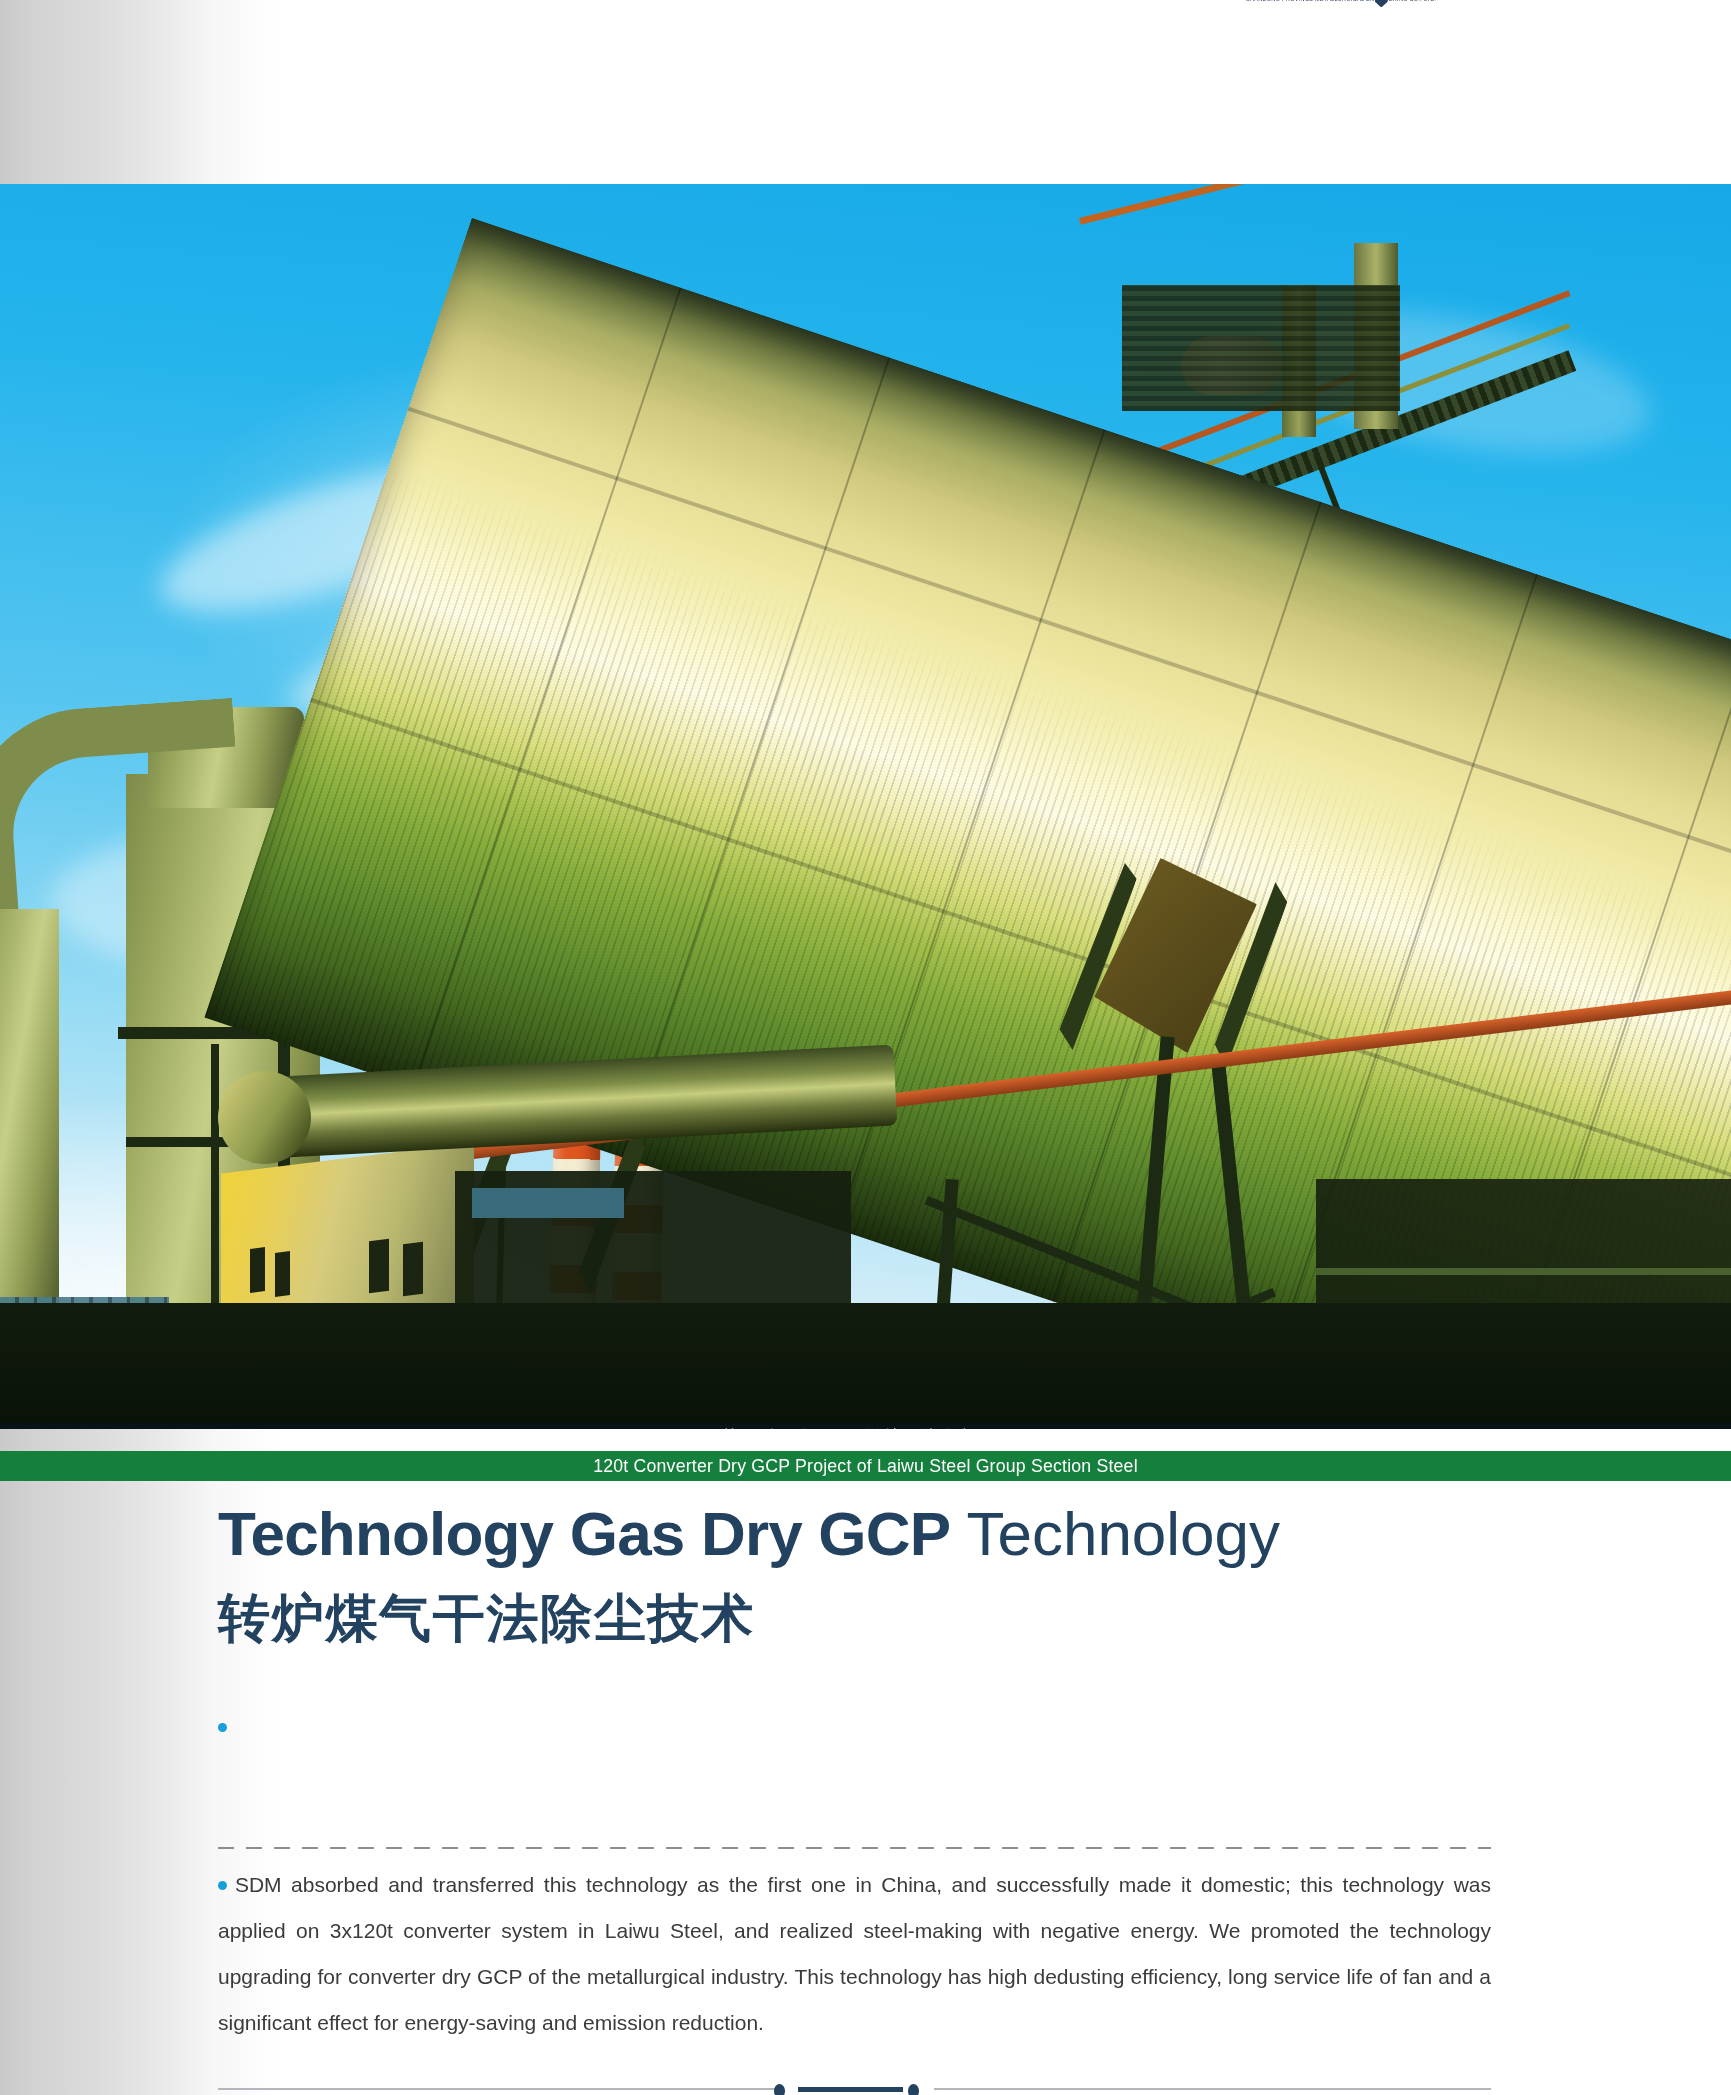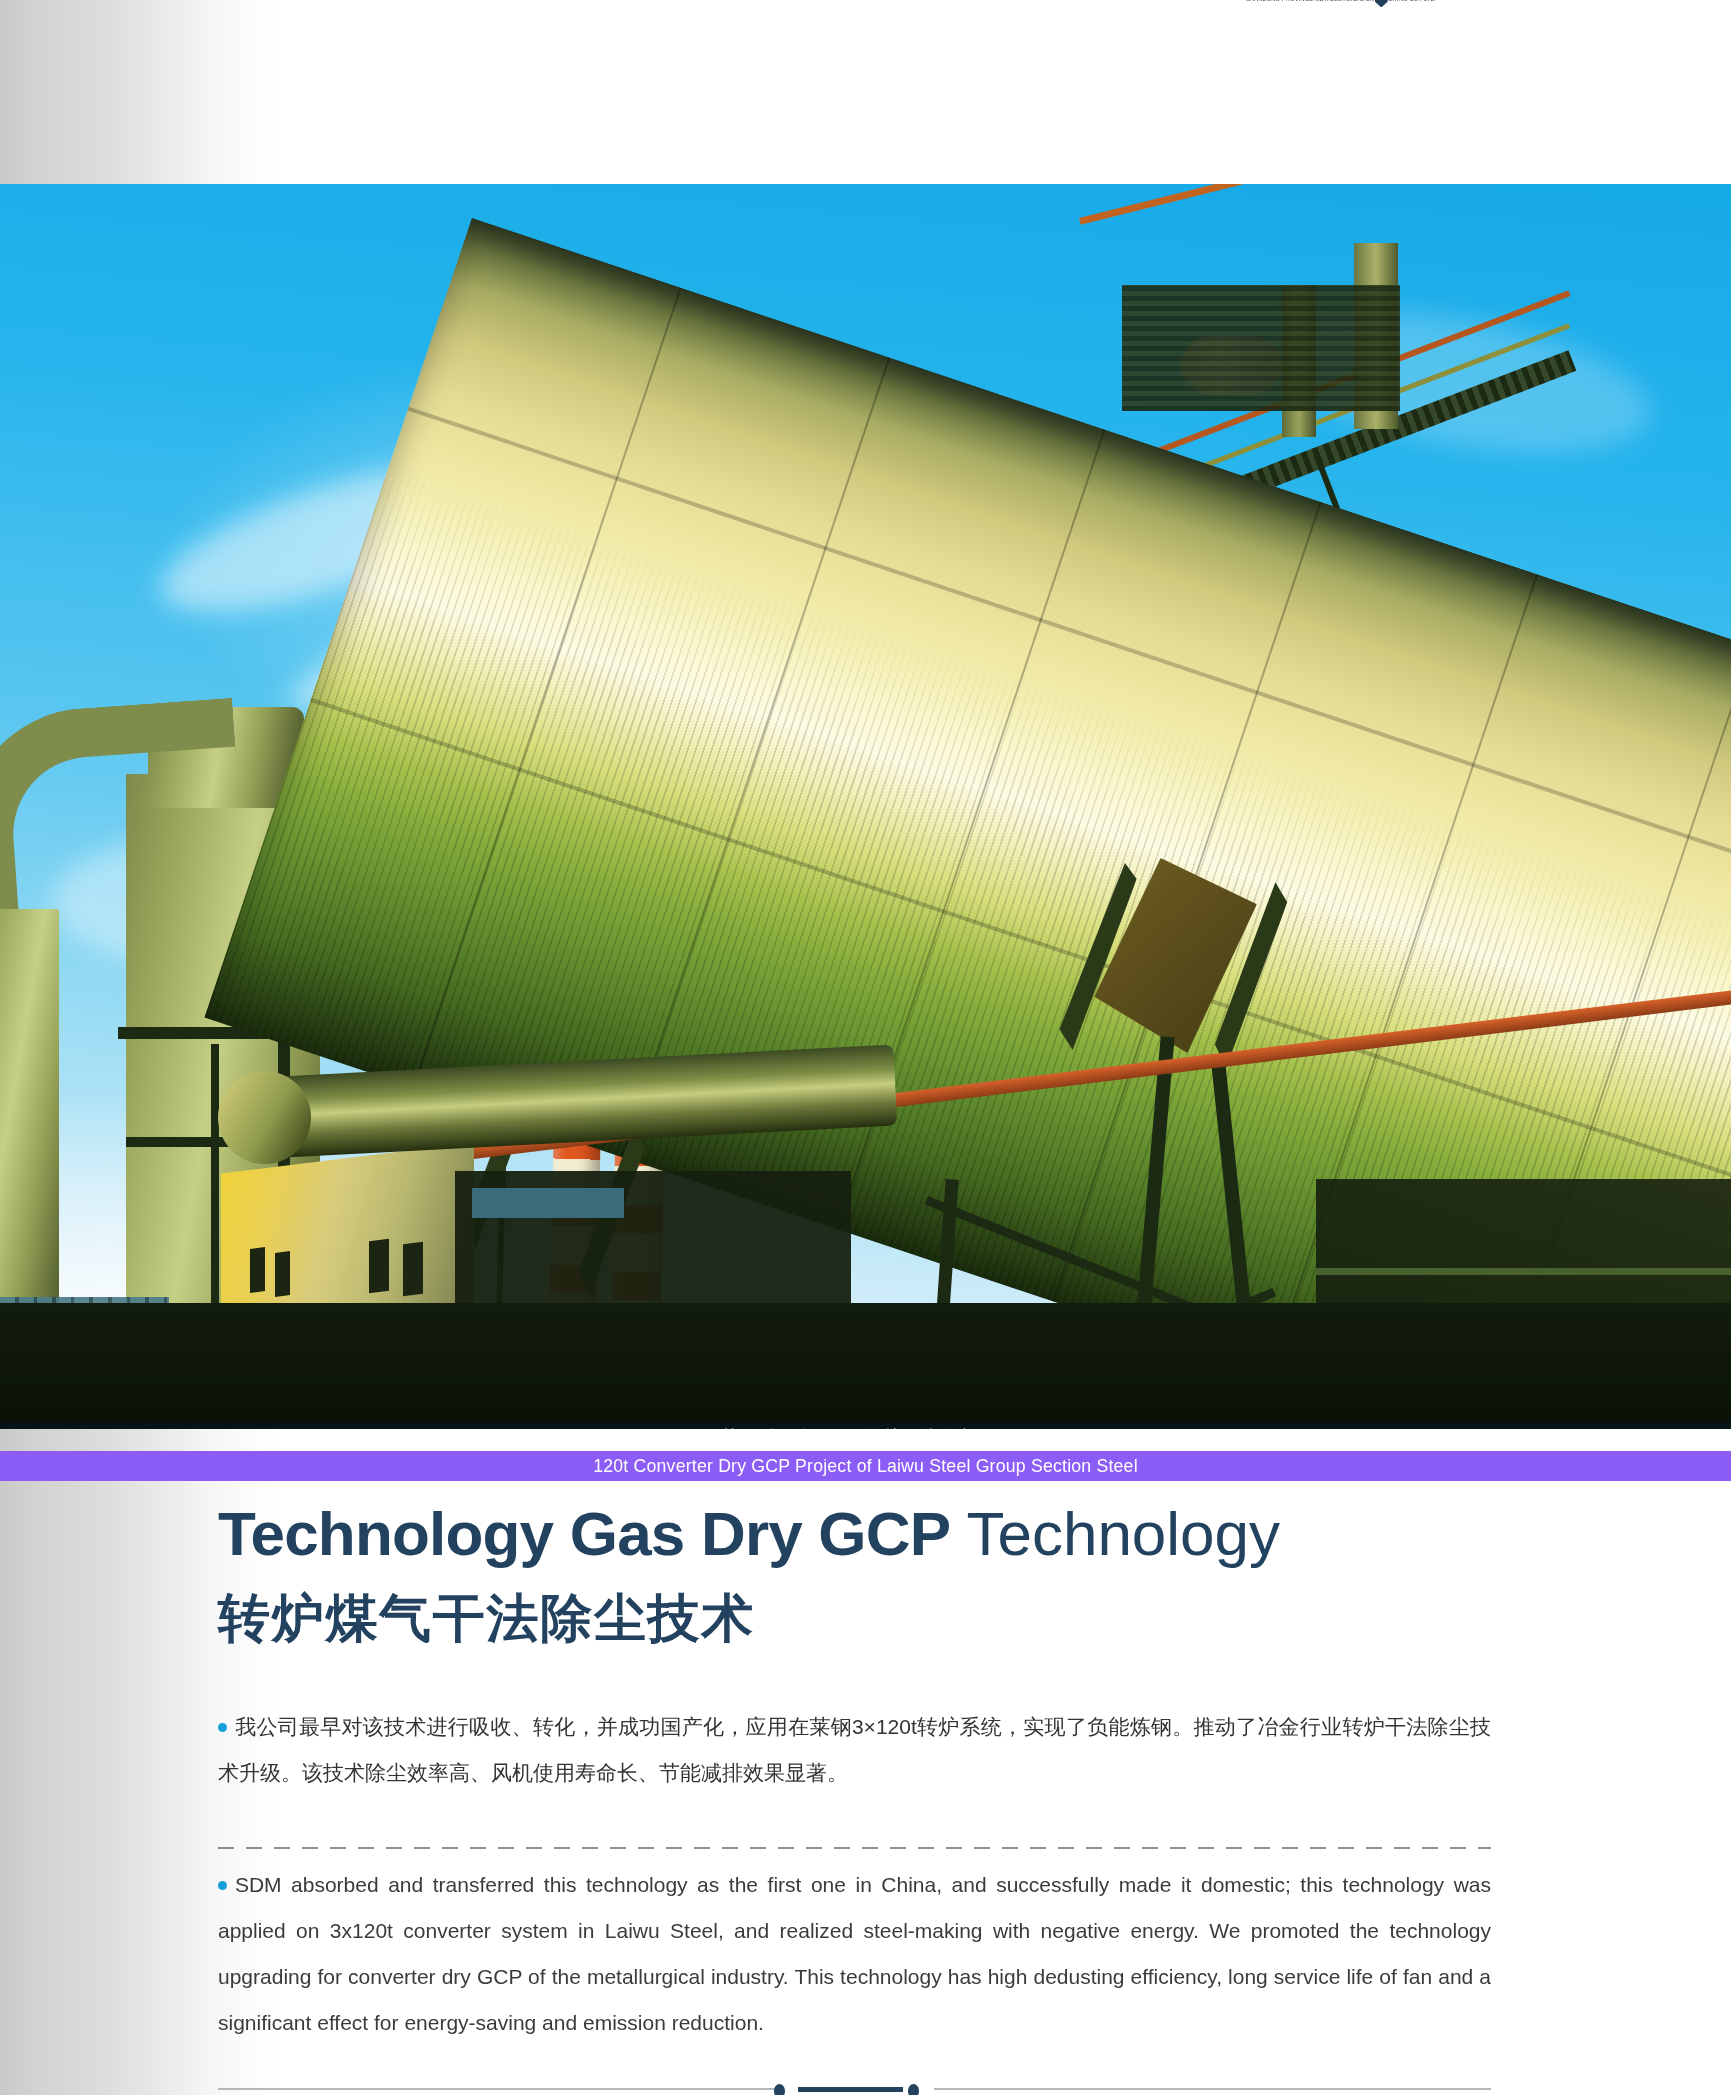--- a/index.html
+++ b/index.html
@@ -137,21 +137,21 @@
     position:absolute;left:0;top:1423px;width:1731px;height:29px;
     background:rgba(5,20,30,.78);
   }
   .cap-dark span{
     position:absolute;left:0;right:0;top:0.8px;
     text-align:center;color:#ffffff;
     font-size:17.7px;line-height:27px;letter-spacing:0.4px;
   }
   .cap-blue{
     position:absolute;left:0;top:1451px;width:1731px;height:30px;
-    background:#8b5cf6;
+    background:#15803d;
   }
   .cap-blue span{
     position:absolute;left:0;right:0;top:0;
     text-align:center;color:#ffffff;
     font-size:17.7px;line-height:30px;font-weight:300;letter-spacing:0.2px;
   }
 
   
   .title-en{
     position:absolute;left:218px;top:1497px;width:1434px;
@@ -349,21 +349,21 @@
 <div class="cap-blue">
   <span>120t Converter Dry GCP Project of Laiwu Steel Group Section Steel</span>
 </div>
 
 <div class="title-en">
   <b>Technology Gas Dry GCP</b><i> Technology</i>
 </div>
 <div class="title-cn">转炉煤气干法除尘技术</div>
 
 <div class="para p-cn">
-  <span class="bullet"></span><span>我公司最早对该技术进行吸收、转化，并成功国产化，应用在莱钢3×120t转炉系统，实现了负能炼钢。推动了冶金行业转炉干法除尘技术升级。该技术除尘效率高、风机使用寿命长、节能减排效果显著。</span>
+  <span class="bullet"></span>
 </div>
 
 <div class="dash"></div>
 
 <div class="para p-en">
   <span class="bullet"></span><span>SDM absorbed and transferred this technology as the first one in China, and successfully made it domestic; this technology was applied on 3x120t converter system in Laiwu Steel, and realized steel-making with negative energy. We promoted the technology upgrading for converter dry GCP of the metallurgical industry. This technology has high dedusting efficiency, long service life of fan and a significant effect for energy-saving and emission reduction.</span>
 </div>
 
 <div class="foot">
   <div class="foot-line foot-l"></div>

